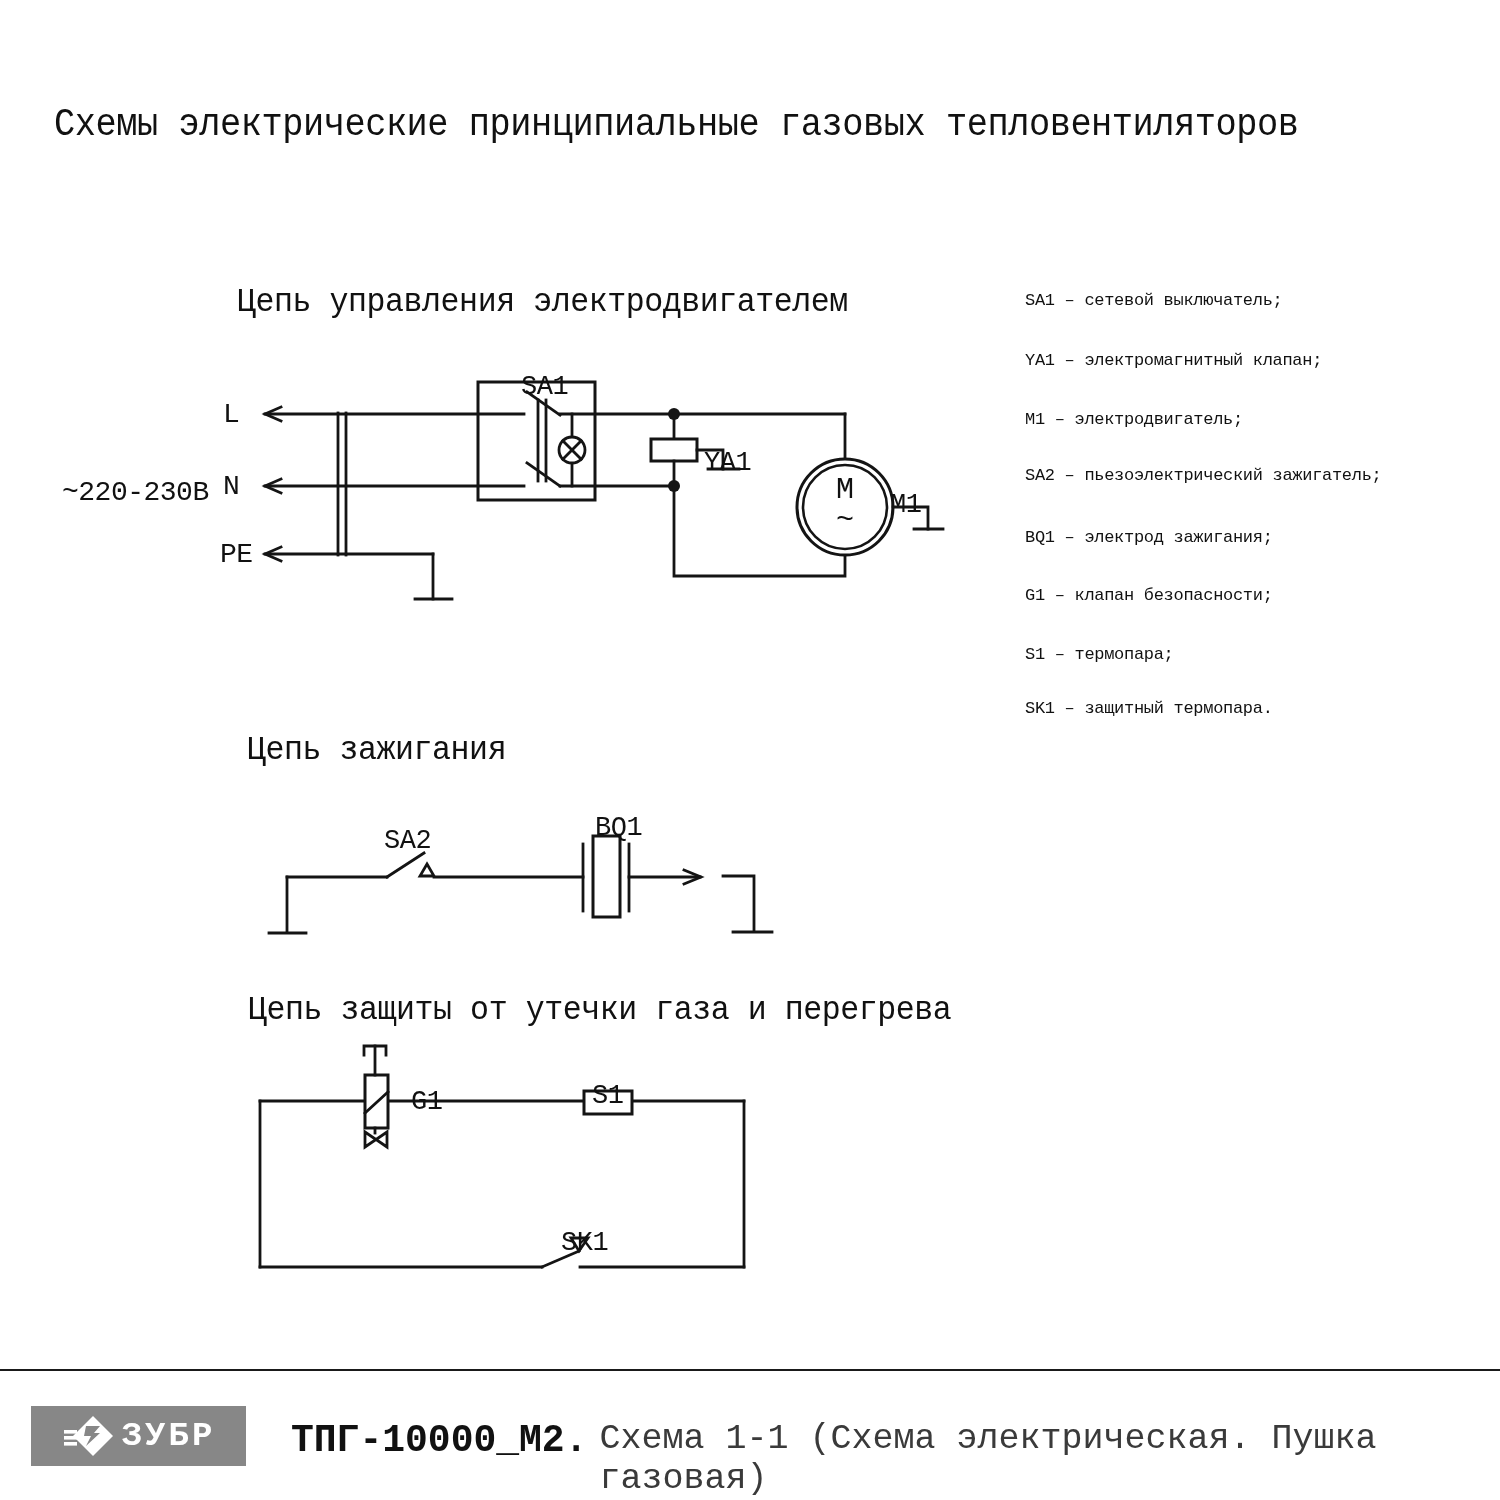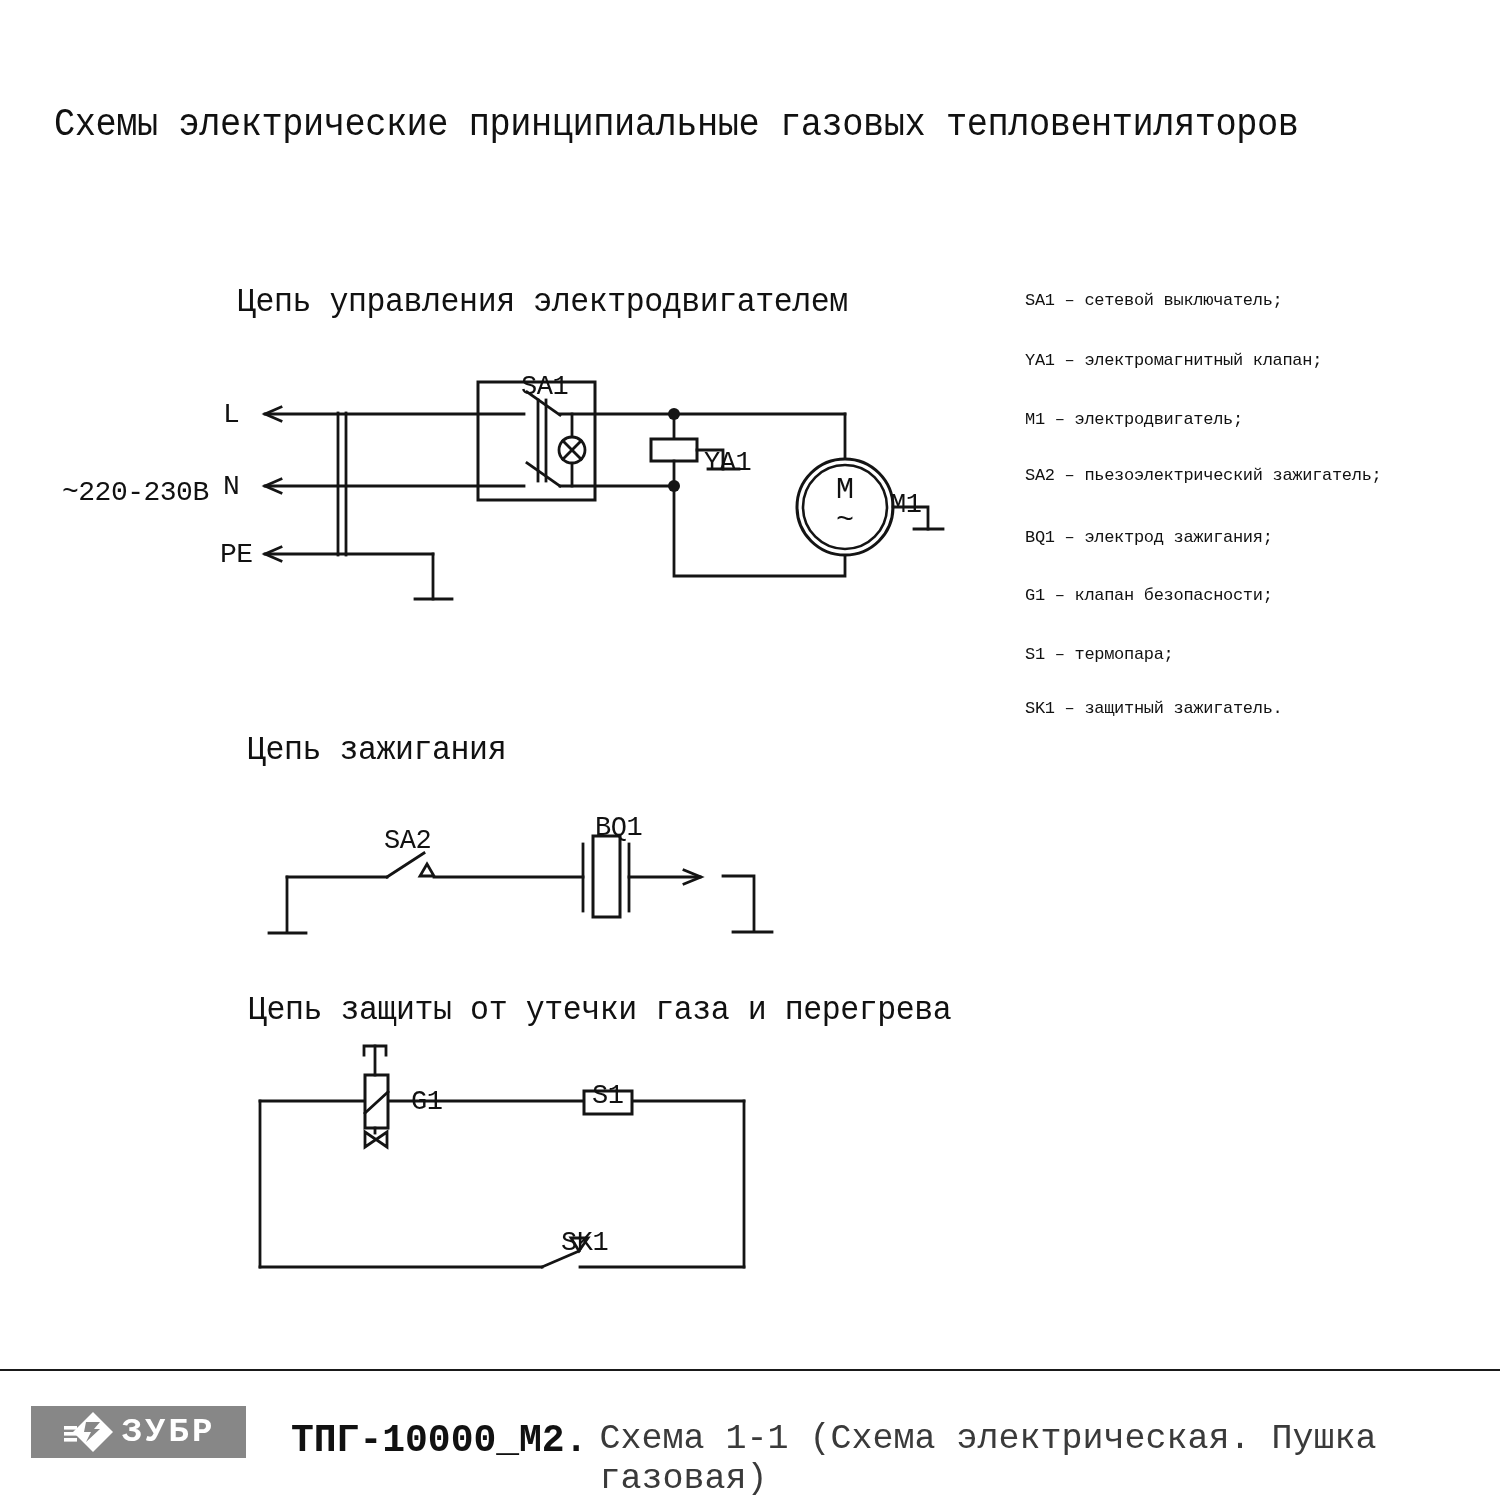--- a/index.html
+++ b/index.html
@@ -7,21 +7,21 @@
         font-family:Liberation Mono, monospace;color:#111;}
   .abs{position:absolute;white-space:nowrap;}
   .t-main{font-size:38px;letter-spacing:-0.5px;transform:scaleX(0.93);transform-origin:0 0;}
   .t-sec{font-size:34px;letter-spacing:-0.5px;transform:scaleX(0.93);transform-origin:0 0;}
   .lbl{font-size:27px;letter-spacing:-0.5px;margin-top:32px;}
   .lbl28{font-size:28px;letter-spacing:-0.5px;}
   .leg{font-size:17px;letter-spacing:-0.3px;}
   .motor-txt{width:30px;text-align:center;font-size:30px;}
   svg{position:absolute;left:0;top:0;}
   .divider{position:absolute;left:0;top:1369px;width:1500px;height:2px;background:#1a1a1a;}
-  .logo{position:absolute;left:31px;top:1406px;width:215px;height:52px;background:#878787;
+  .logo{position:absolute;left:31px;top:1406px;width:215px;height:60px;background:#878787;
         display:flex;align-items:center;justify-content:center;gap:8px;}
   .logo-text{color:#ffffff;font-weight:bold;font-size:34px;letter-spacing:3px;}
   .footer-row{position:absolute;left:291px;top:1419px;display:flex;align-items:flex-start;}
   .footer-model{font-size:38px;font-weight:bold;color:#111;}
   .footer-caption{font-size:35px;color:#3a3a3a;margin-left:12px;}
 </style>
 </head>
 <body>
 
 <div class="page">
@@ -144,21 +144,21 @@
   <div class="abs motor-txt" style="left:830px;top:473px;">M</div>
   <div class="abs motor-txt" style="left:830px;top:503px;">~</div>
 
   <div class="abs leg" style="left:1025px;top:291px;">SA1 – сетевой выключатель;</div>
   <div class="abs leg" style="left:1025px;top:351px;">YA1 – электромагнитный клапан;</div>
   <div class="abs leg" style="left:1025px;top:410px;">M1 – электродвигатель;</div>
   <div class="abs leg" style="left:1025px;top:466px;">SA2 – пьезоэлектрический зажигатель;</div>
   <div class="abs leg" style="left:1025px;top:528px;">BQ1 – электрод зажигания;</div>
   <div class="abs leg" style="left:1025px;top:586px;">G1 – клапан безопасности;</div>
   <div class="abs leg" style="left:1025px;top:645px;">S1 – термопара;</div>
-  <div class="abs leg" style="left:1025px;top:699px;">SK1 – защитный зажигатель.</div>
+  <div class="abs leg" style="left:1025px;top:699px;">SK1 – защитный термопара.</div>
 
   <div class="abs t-sec" style="left:247px;top:731px;">Цепь зажигания</div>
   <div class="abs lbl" style="left:384px;top:794px;">SA2</div>
   <div class="abs lbl" style="left:595px;top:781px;">BQ1</div>
 
   <div class="abs t-sec" style="left:248px;top:991px;">Цепь защиты от утечки газа и перегрева</div>
   <div class="abs lbl" style="left:411px;top:1055px;">G1</div>
   <div class="abs lbl" style="left:592px;top:1049px;">S1</div>
   <div class="abs lbl" style="left:561px;top:1196px;">SK1</div>
 

